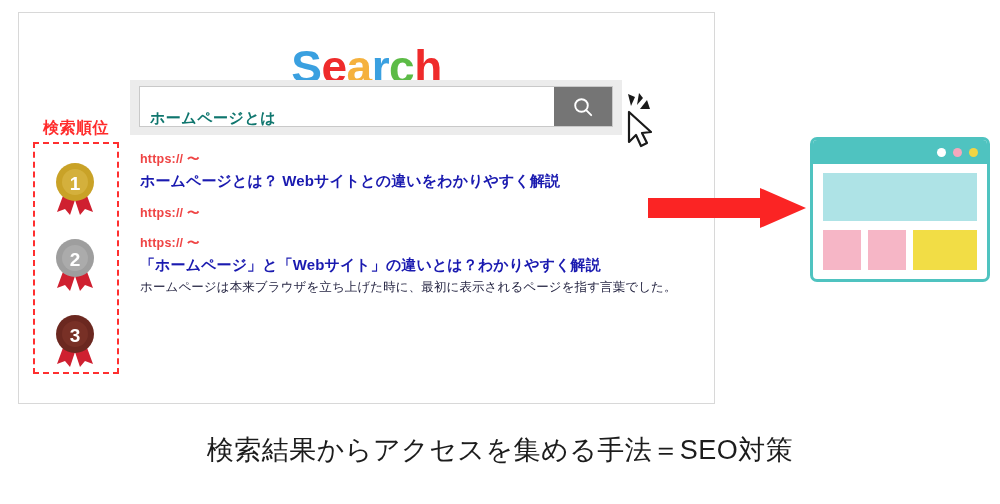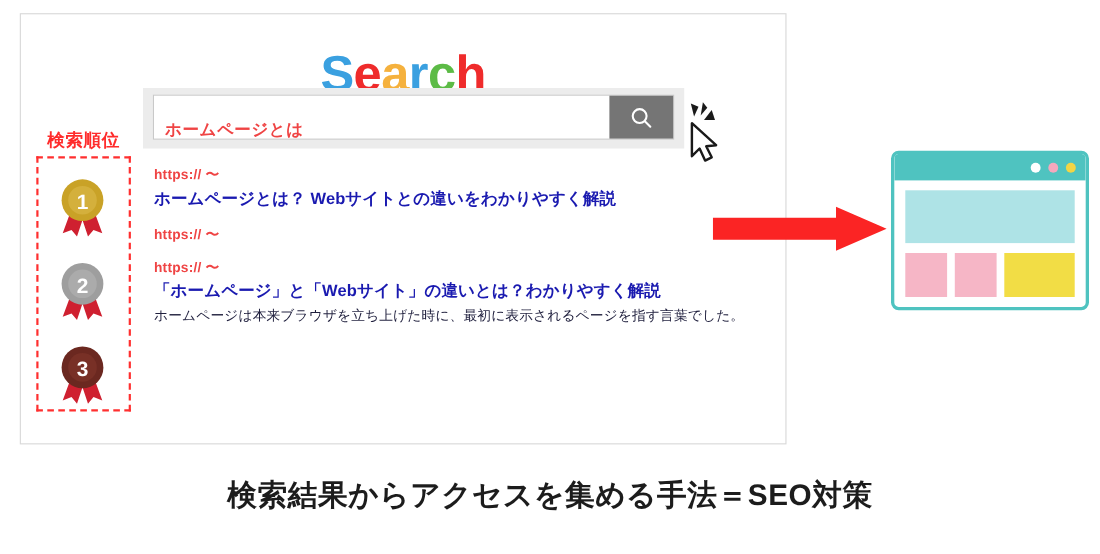--- a/index.html
+++ b/index.html
@@ -77,21 +77,21 @@
     align-items: stretch;
   }
   .search-input {
     flex: 1 1 auto;
     border: 0;
     outline: 0;
     background: transparent;
     font-family: "Liberation Sans", "DejaVu Sans", sans-serif;
     font-size: 15px;
     font-weight: bold;
-    color: #ef4444;
+    color: #0f766e;
     padding: 0 10px;
     letter-spacing: 0.5px;
     margin-top: 23px;
   }
   .search-btn {
     width: 58px;
     flex: 0 0 58px;
     background: #757575;
     border: 0;
     display: flex;
@@ -232,21 +232,21 @@
   .block-yellow { flex: 1 1 auto; background: #f2dd45; }
 
   
   .caption {
     position: absolute;
     left: 0;
     top: 432px;
     width: 1000px;
     text-align: center;
     font-size: 27px;
-    font-weight: bold;
+    font-weight: normal;
     color: #1c1c1c;
     letter-spacing: 0.5px;
   }
 </style>
 </head>
 <body>
 
 <div id="stage">
 
   <div class="serp-panel"></div>

